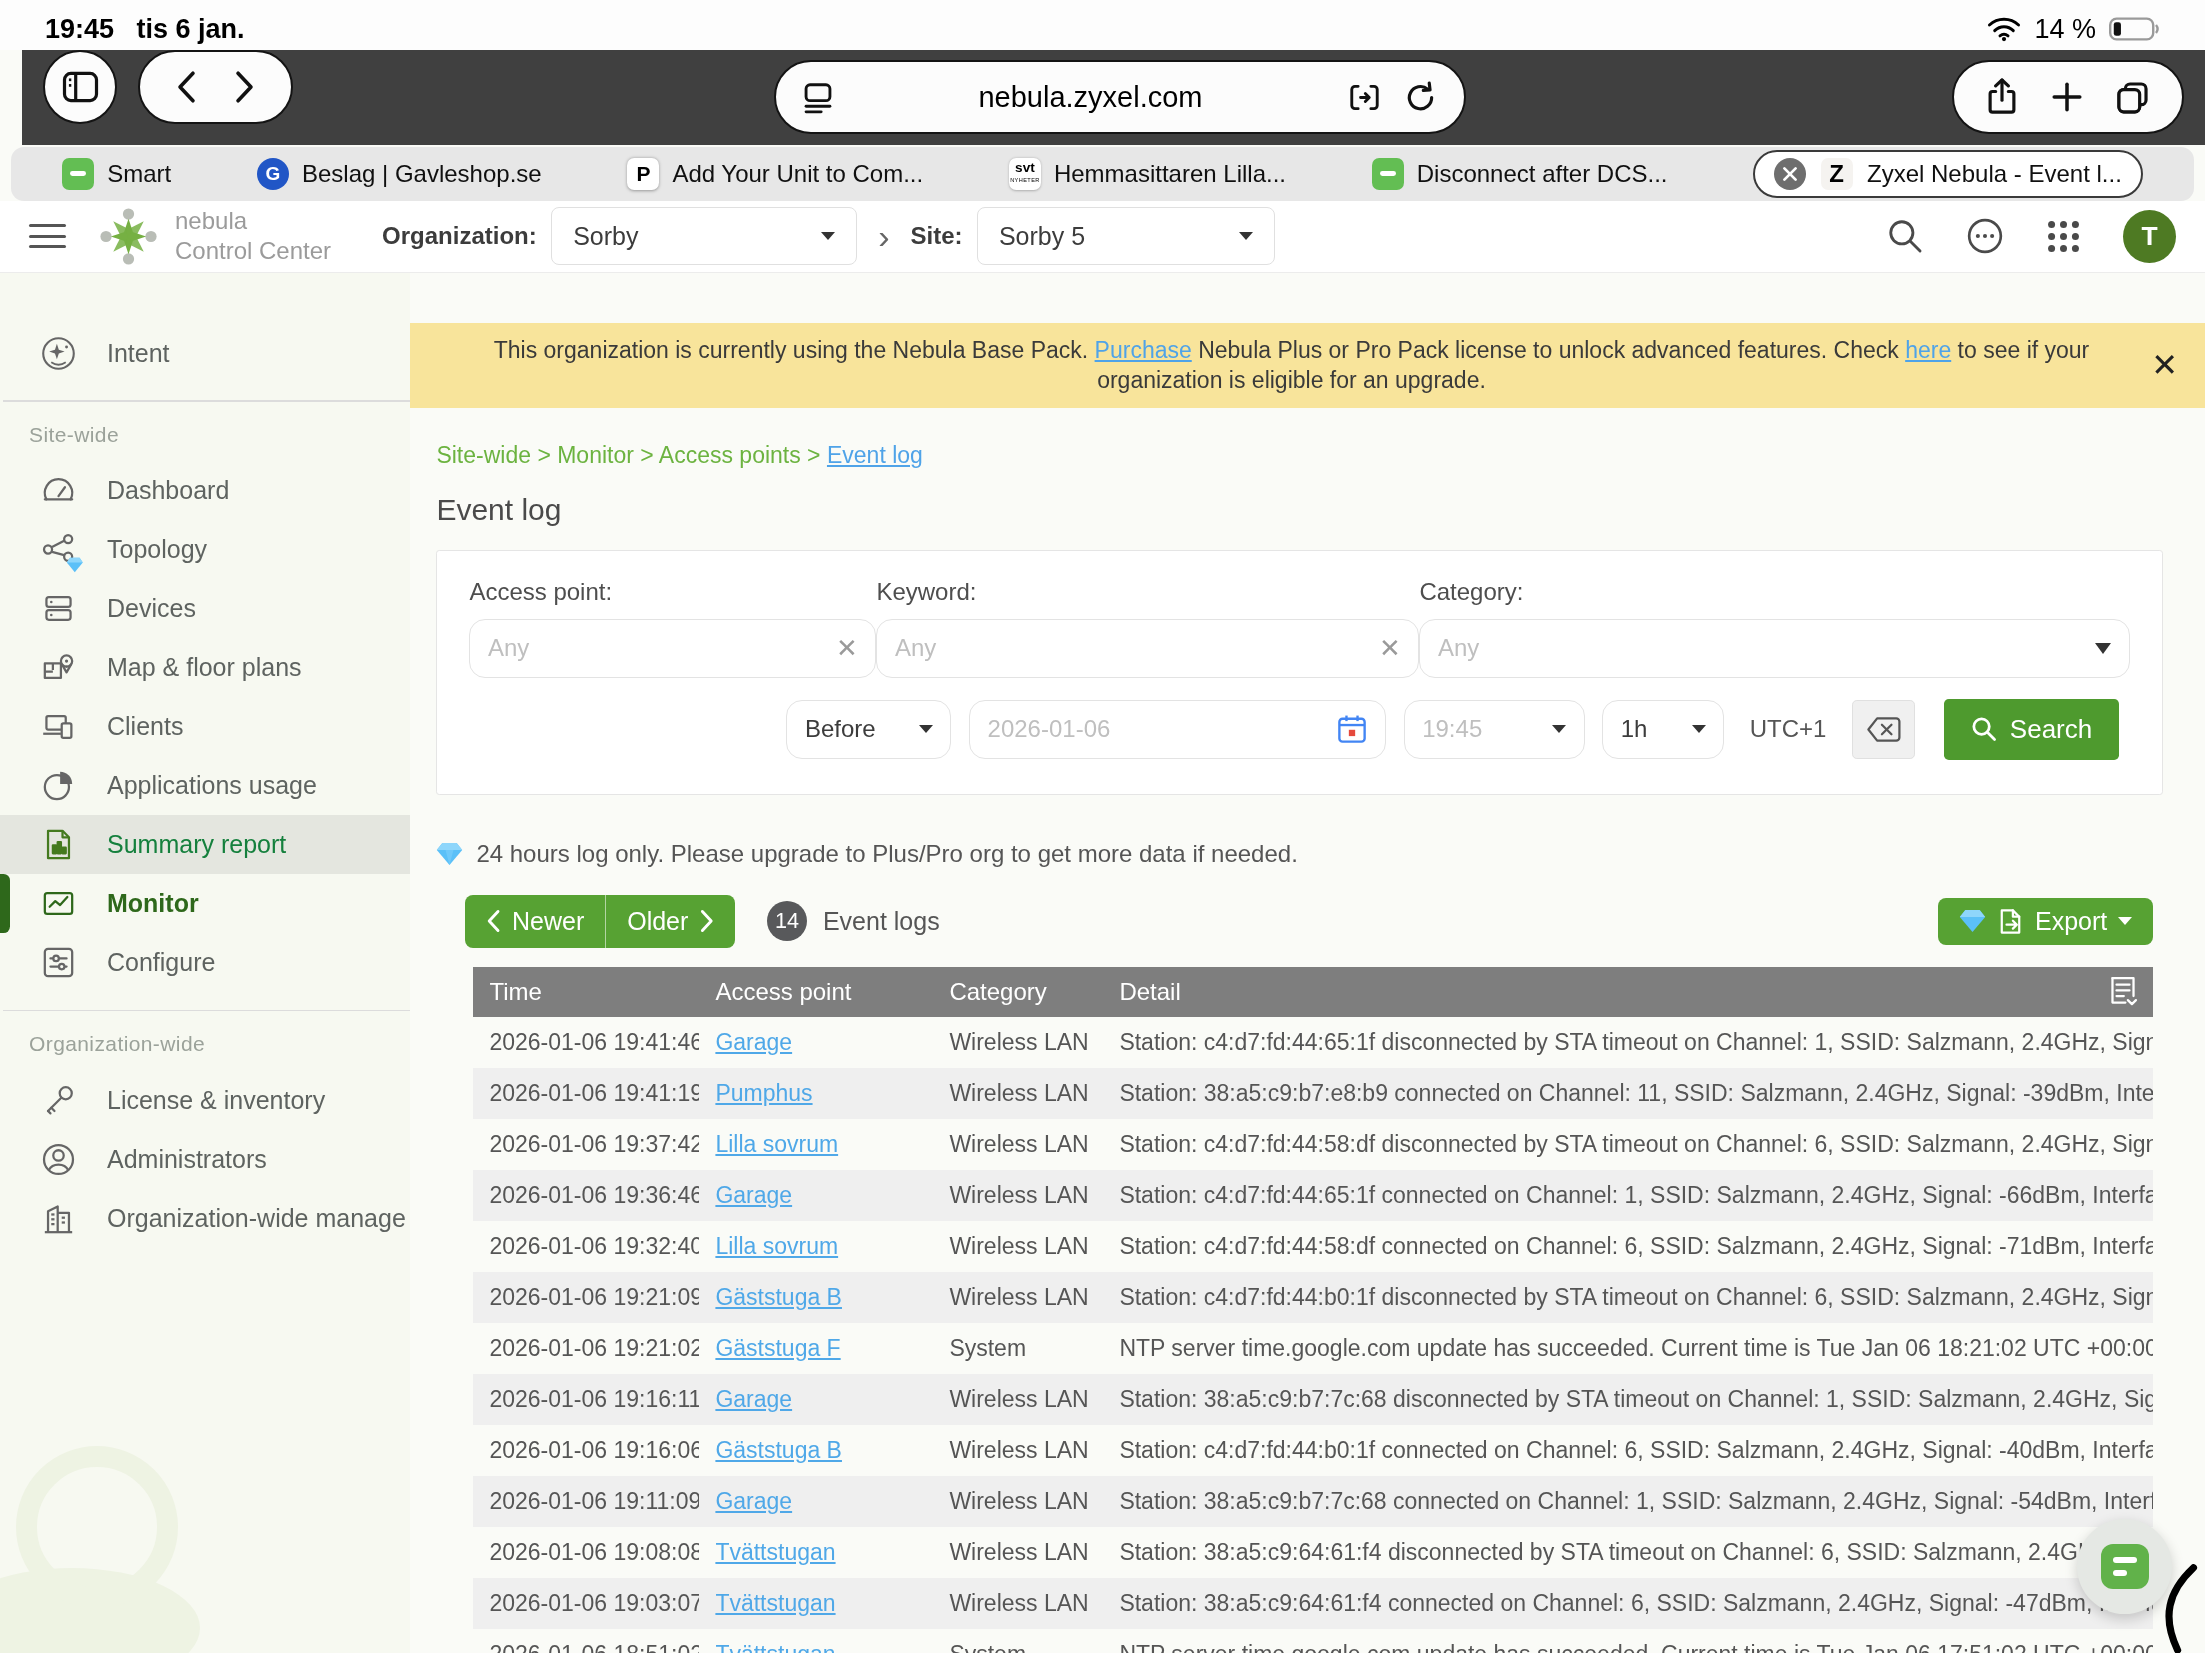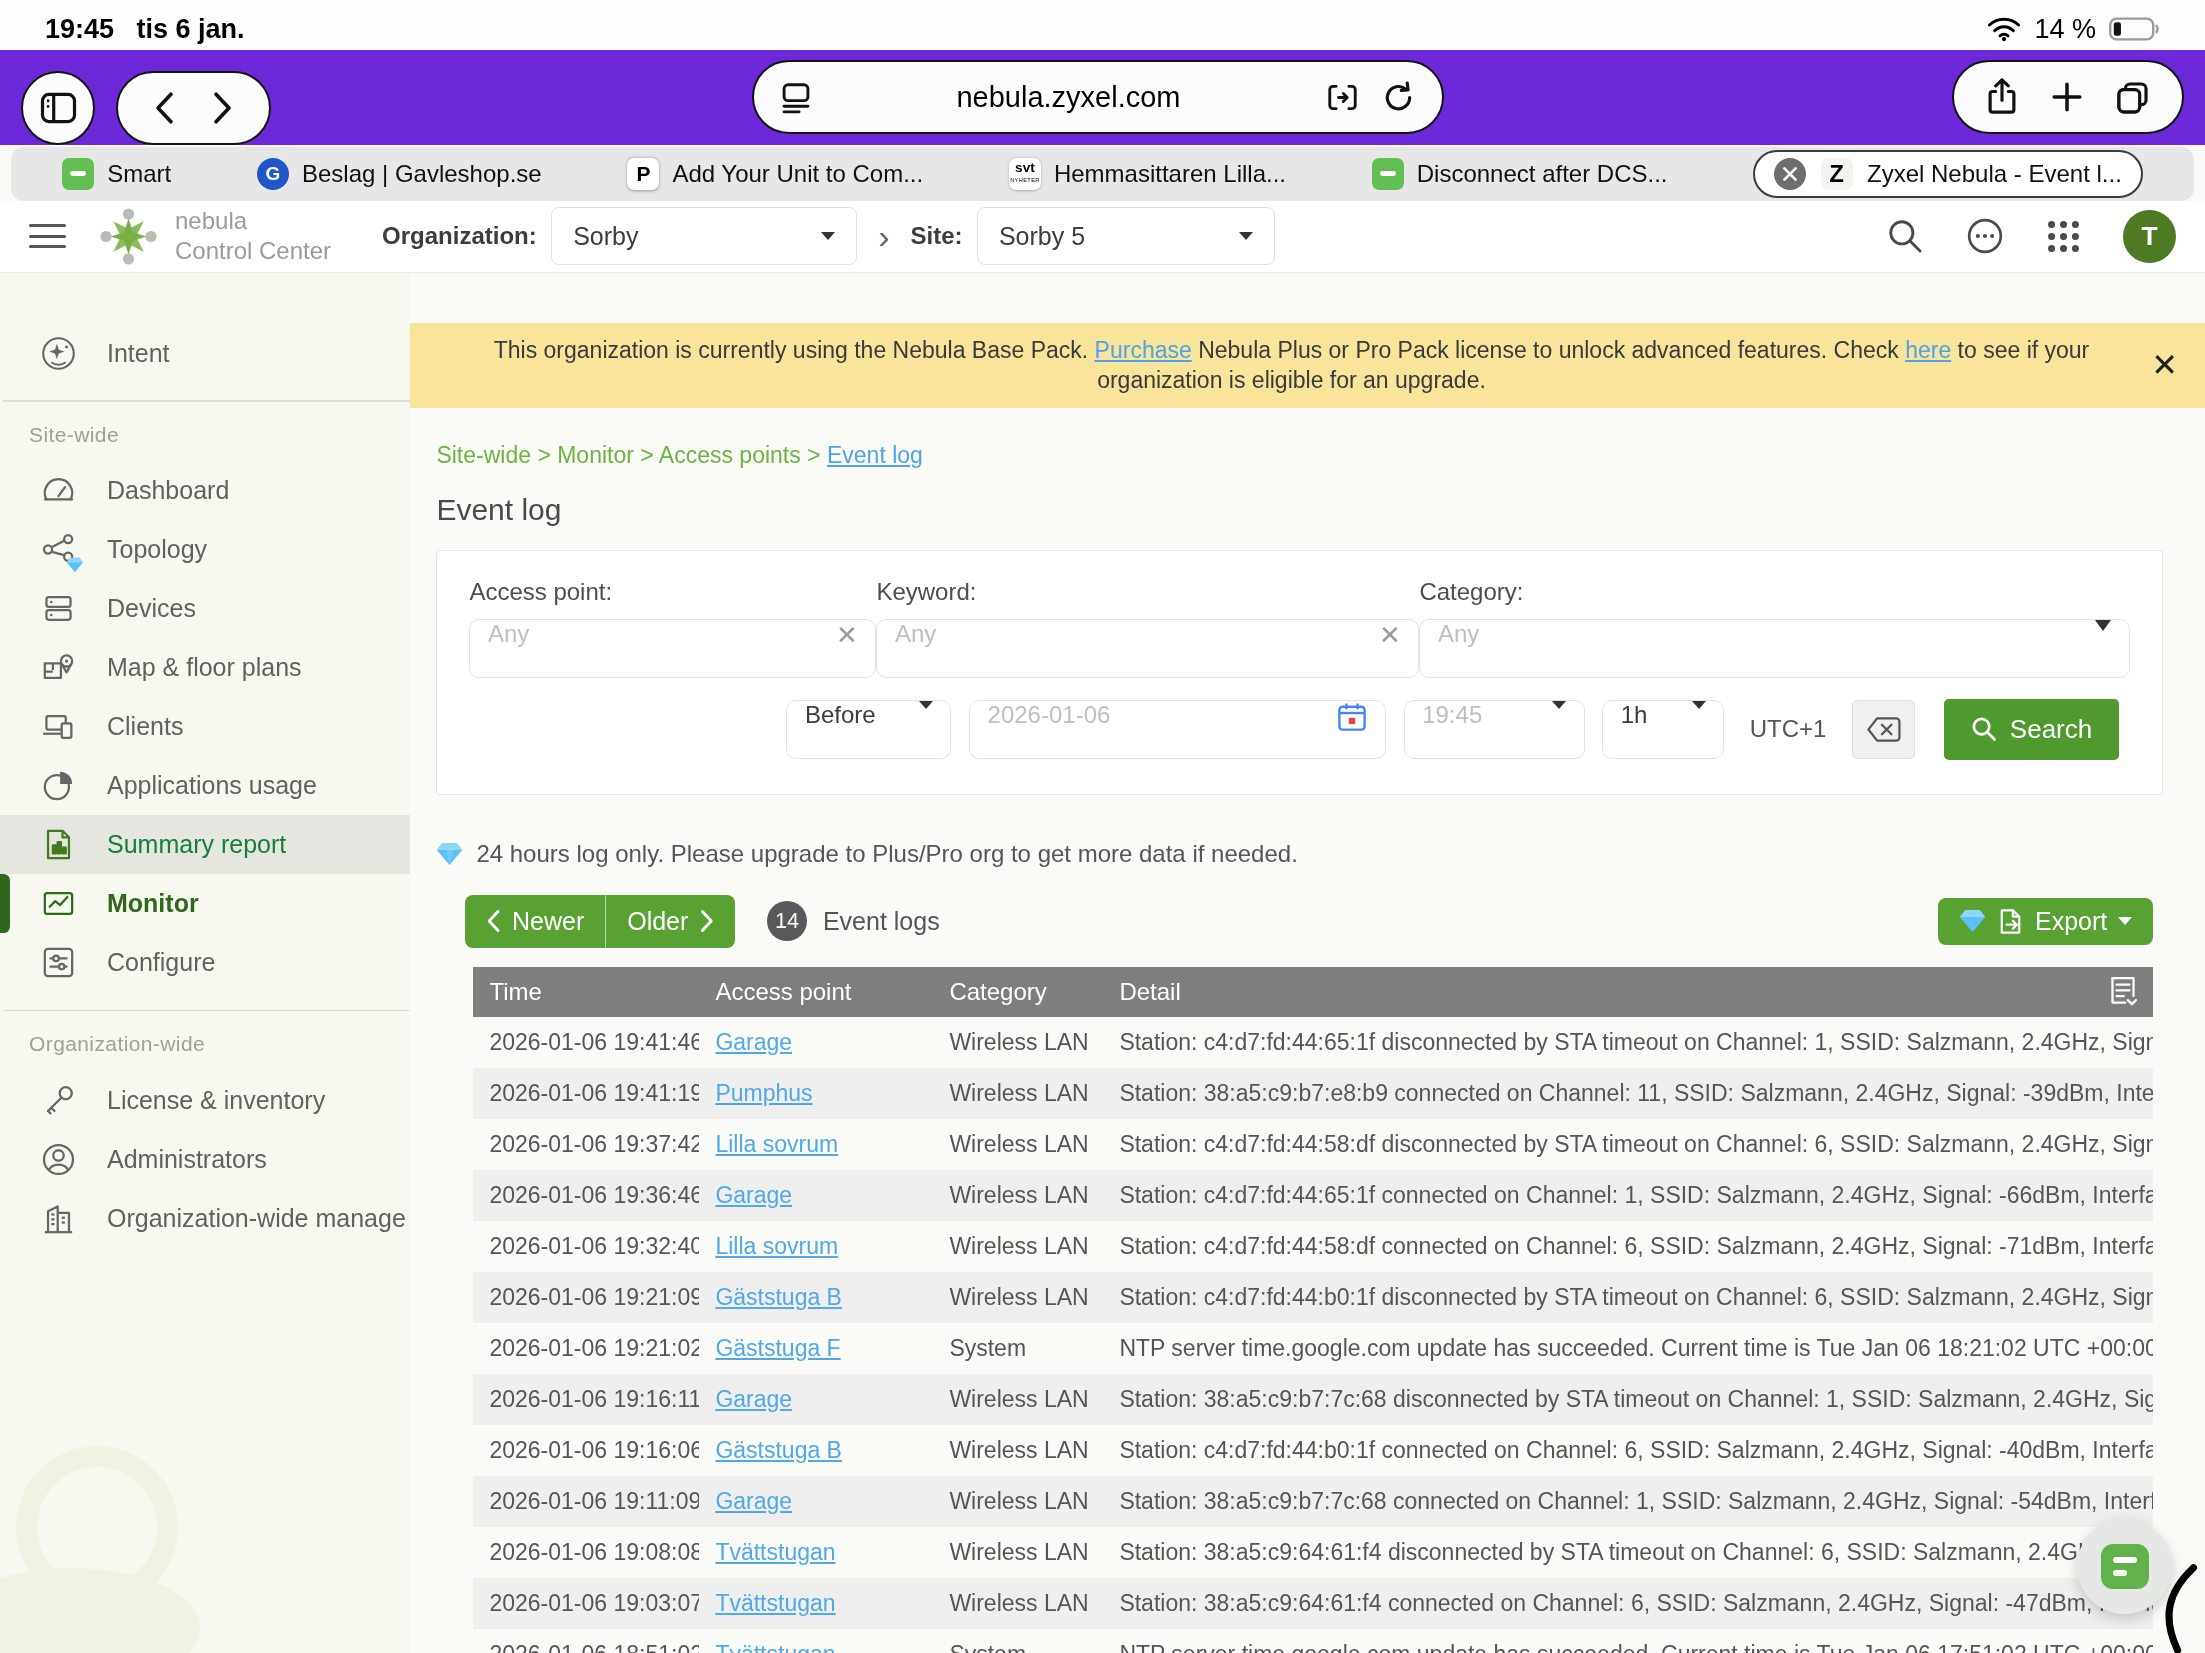--- a/index.html
+++ b/index.html
@@ -9,22 +9,22 @@
 
   
   .status-bar{height:50px;background:#FDFDFD;display:flex;justify-content:space-between;align-items:center;
               padding:8px 45px 0;box-sizing:border-box;font-size:27px;color:#000;}
   .sb-left{display:flex;gap:22.4px;align-items:center}
   .sb-time{font-weight:700}
   .sb-date{font-weight:700}
   .sb-right{display:flex;align-items:center;gap:13px;font-weight:400}
 
   
-  .browser-bar{height:95px;background:#6d28d9;display:flex;align-items:flex-end;position:relative;
-               padding:0 21px;box-sizing:border-box;}
+  .browser-bar{height:95px;background:#404040;display:flex;align-items:flex-start;position:relative;
+               padding:0 21px;box-sizing:border-box;margin-left:22px;}
   .round-btn{width:74px;height:74px;border:2.4px solid #141414;border-radius:50%;background:#FCFCFC;
              display:flex;align-items:center;justify-content:center;box-sizing:border-box}
   .nav-pill{width:155px;height:74px;border:2.4px solid #141414;border-radius:37px;background:#FCFCFC;
             display:flex;align-items:center;justify-content:space-evenly;margin-left:21px;box-sizing:border-box}
   .url-pill{position:absolute;left:752px;top:10.4px;width:692px;height:74px;border:2.4px solid #141414;border-radius:37px;
             background:#FCFCFC;display:flex;align-items:center;padding:0 26px;box-sizing:border-box}
   .url-text{flex:1;text-align:center;font-size:29px;color:#000}
   .url-right{display:flex;align-items:center;gap:21px}
   .right-pill{position:absolute;right:21px;top:10.4px;width:232px;height:74px;border:2.4px solid #141414;border-radius:37px;
               background:#FCFCFC;display:flex;align-items:center;justify-content:space-evenly;box-sizing:border-box}
@@ -99,21 +99,21 @@
   .page-title{font-size:30px;color:#4A4A4A;margin-top:24px}
 
   
   .filter-card{margin-top:22.4px;background:#FFF;border:1.6px solid #E5E5E5;border-radius:3.2px;padding:27px 32px 34px;box-sizing:border-box}
   .filter-row1{display:flex;}
   .fgroup{display:flex;flex-direction:column;gap:13px}
   .fgroup label{font-size:24px;color:#4E4E4E}
   .fgroup.ap{width:407px}
   .fgroup.kw{width:543px}
   .fgroup.cat{flex:1}
-  .input{height:59px;border:1.6px solid #E3E3E3;border-radius:10px;display:flex;padding:0 17.6px;
+  .input{height:59px;border:1.6px solid #E3E3E3;border-radius:16px;display:flex;align-items:center;padding:0 17.6px;
          justify-content:space-between;font-size:24px;background:#fff;box-sizing:border-box;color:#BFBFBF}
   .clear-x{color:#9A9A9A;font-size:26px;font-weight:300;cursor:pointer}
   .filter-row2{display:flex;align-items:center;margin-top:21px;margin-left:317px;gap:17.6px}
   .input.dark{color:#3C3C3C}
   .sel-before{width:165px}
   .date-input{width:417px}
   .sel-time{width:181px}
   .sel-dur{width:122px;color:#3C3C3C}
   .tz{font-size:24px;color:#555;margin:0 8px}
   .btn-backspace{width:63px;height:59px;background:#F0F0F0;border:1.6px solid #E0E0E0;border-radius:4.8px;

